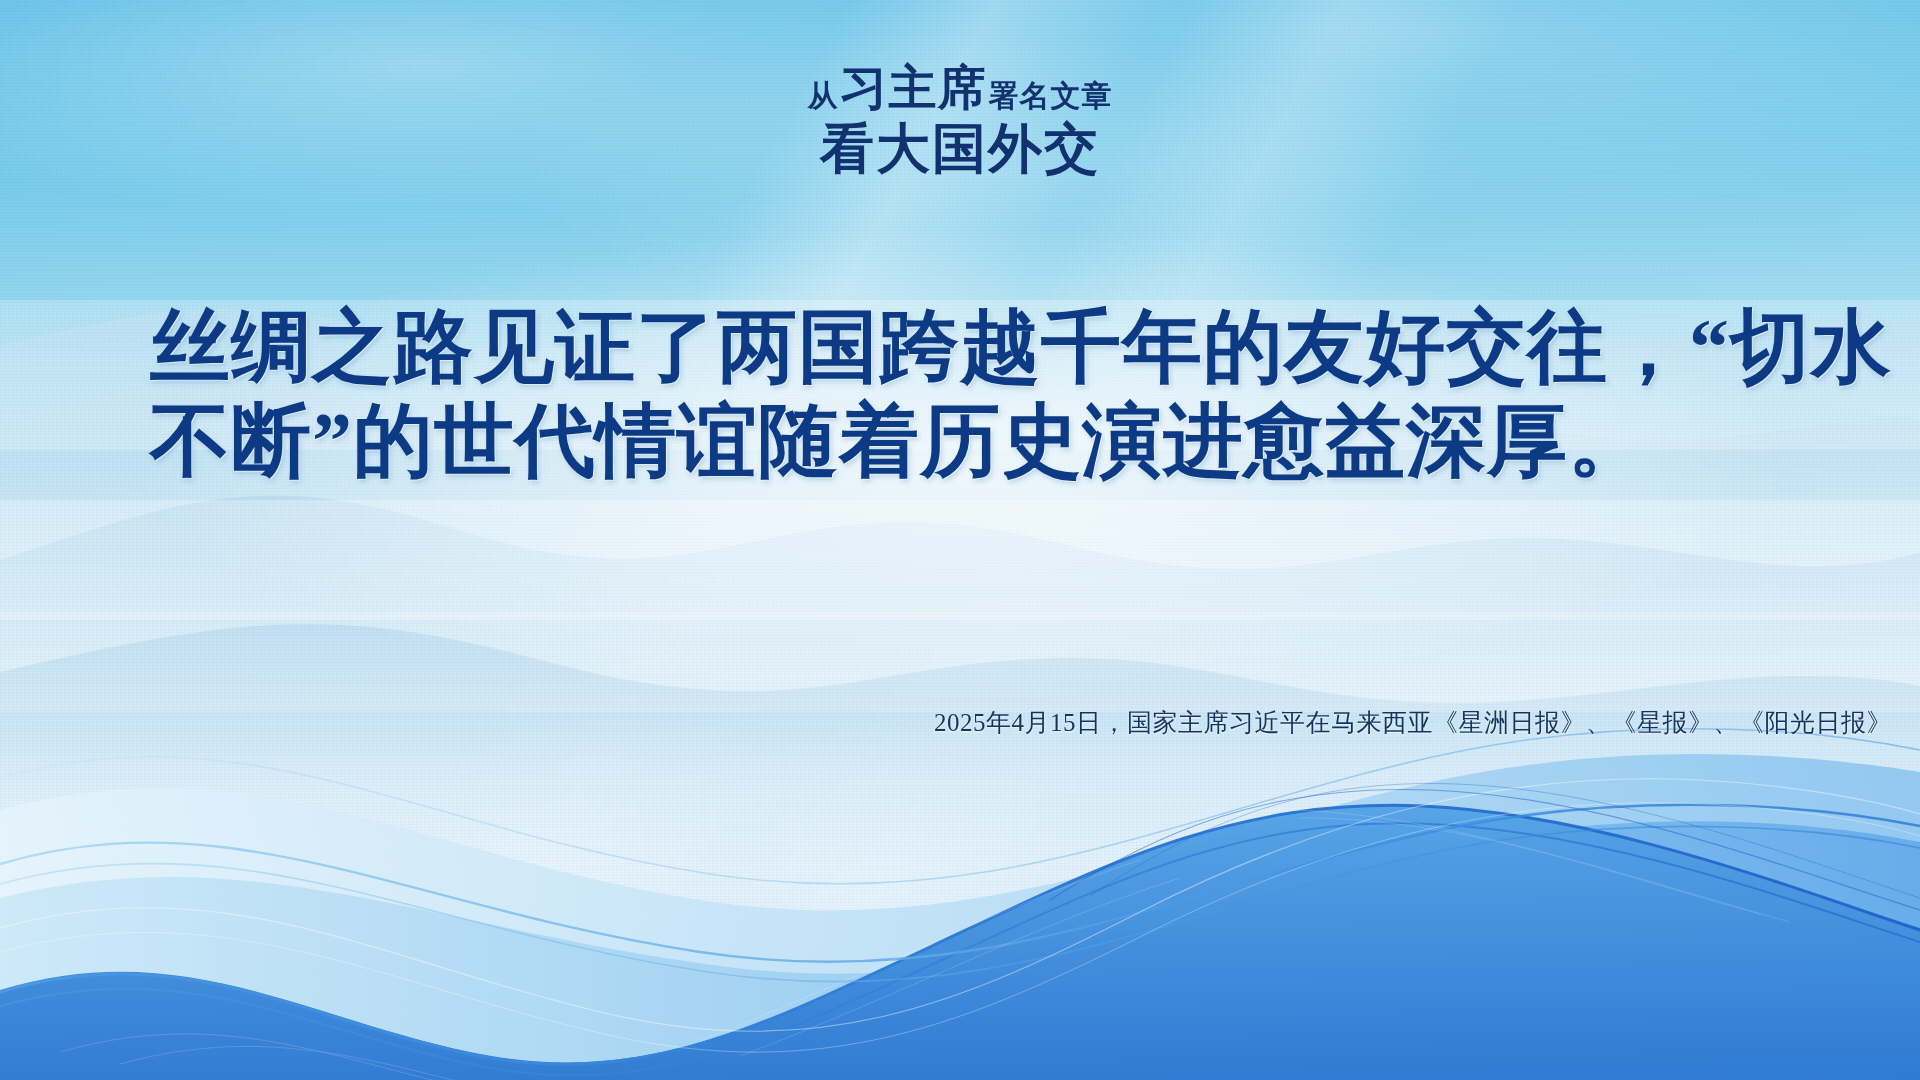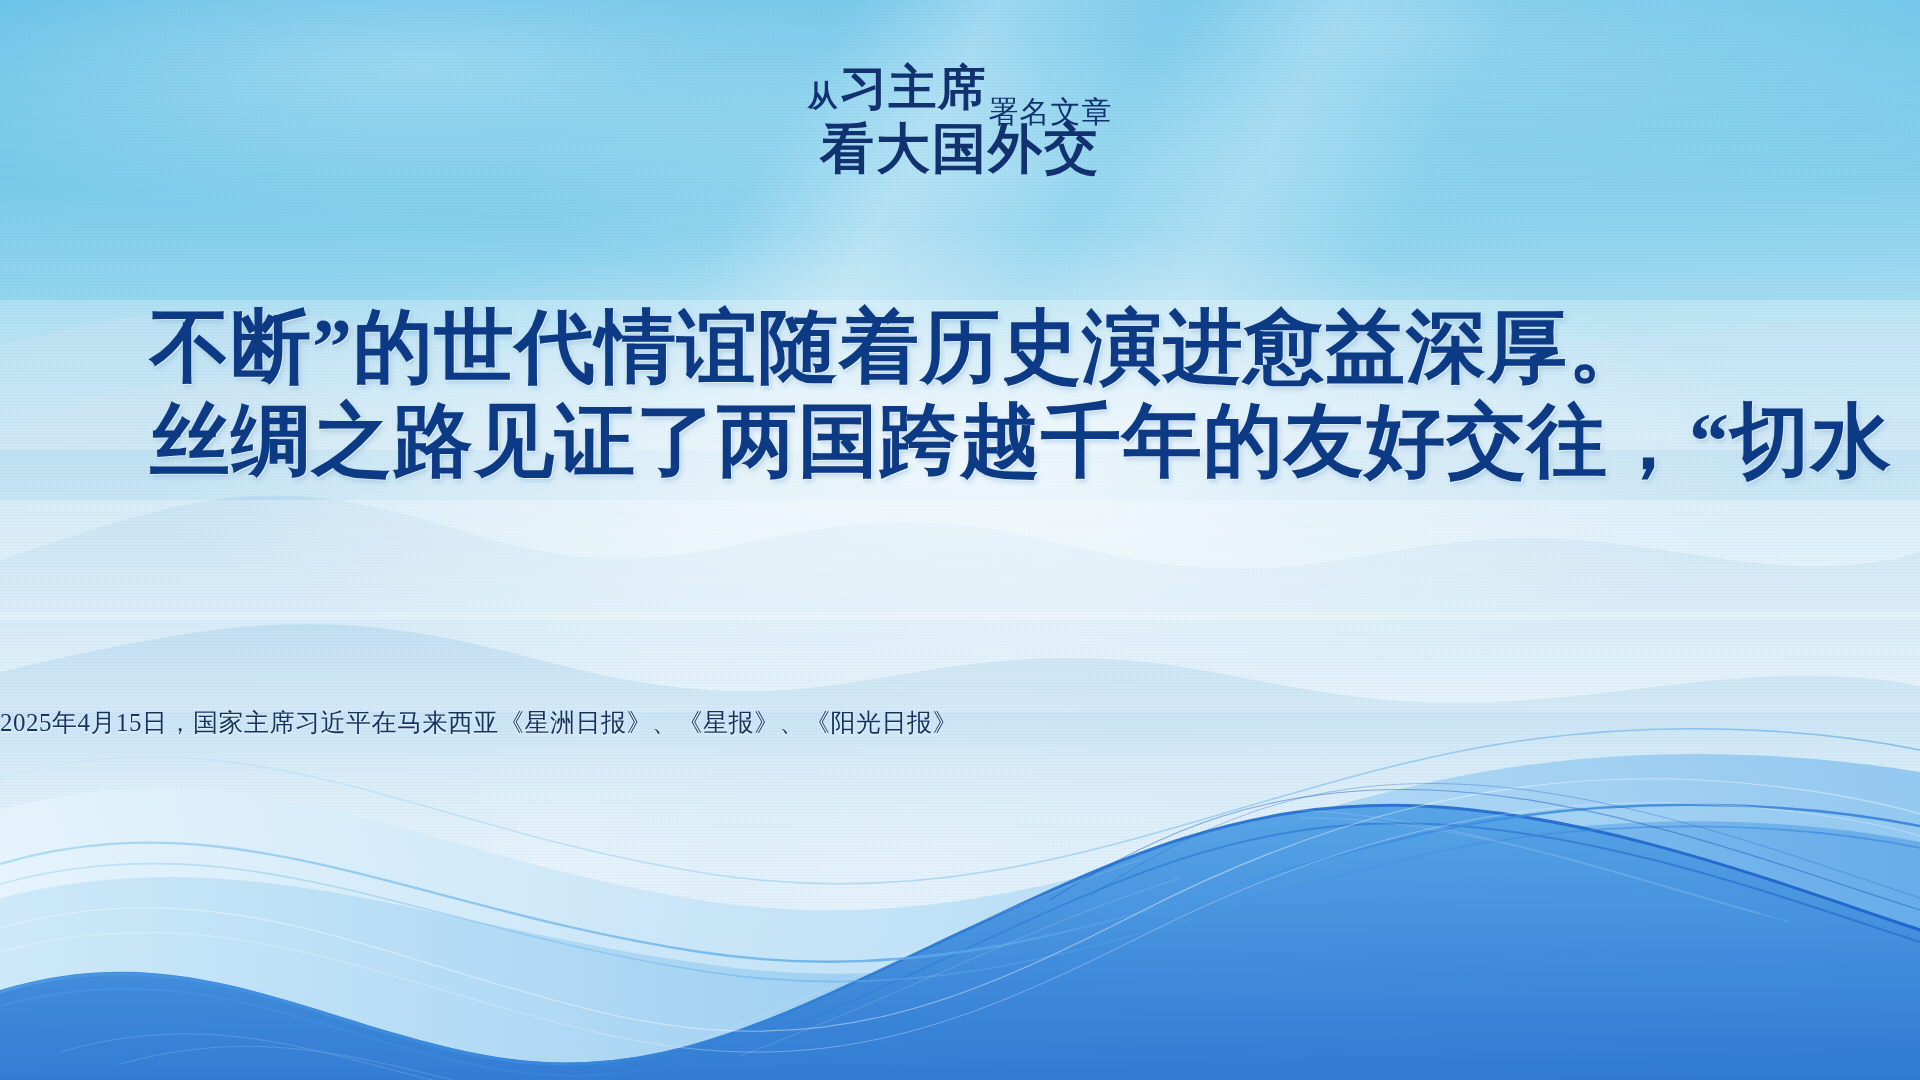--- a/index.html
+++ b/index.html
@@ -84,22 +84,22 @@
     font-size:30px; font-weight:700;
     font-family:"Liberation Serif","DejaVu Serif",serif;
     letter-spacing:0; position:relative; top:2px;
   }
   .badge-main {
     font-size:48px; font-weight:700;
     letter-spacing:1px;
     font-family:"Liberation Serif","DejaVu Serif",serif;
   }
   .badge-sub {
-    font-size:30px; font-weight:400;
-    letter-spacing:1px; position:relative; top:18px;
+    font-size:30px; font-weight:700;
+    letter-spacing:1px; position:relative; top:2px;
     font-family:"Liberation Serif","DejaVu Serif",serif;
   }
   .badge-line2 {
     margin-top:10px;
     font-size:54px; font-weight:700;
     letter-spacing:2px;
     color:#11316f;
     font-family:"Liberation Serif","DejaVu Serif",serif;
   }
 
@@ -121,21 +121,21 @@
     font-family:"Liberation Serif","DejaVu Serif",serif;
     text-shadow:
       1px 1px 0 rgba(255,255,255,.55),
       2px 3px 5px rgba(120,170,210,.42);
   }
   .quote-line.indent { padding-left:124px; }
 
   
   #caption {
     position:absolute; left:0; top:705px; width:1892px;
-    text-align:left; z-index:6;
+    text-align:right; z-index:6;
   }
   .caption-line {
     color:#16335f;
     font-size:25px;
     line-height:1.42;
     letter-spacing:.5px;
     font-family:"Liberation Serif","DejaVu Serif",serif;
     text-shadow:0 1px 2px rgba(255,255,255,.7);
   }
 </style>
@@ -256,21 +256,21 @@
   <div id="header-badge">
     <div class="badge-line1">
       <span class="badge-cong">从</span>
       <span class="badge-main">习主席</span>
       <span class="badge-sub">署名文章</span>
     </div>
     <div class="badge-line2">看大国外交</div>
   </div>
 
   <div id="quote">
+    <div class="quote-line">丝绸之路见证了两国跨越千年的友好交往，“切水</div>
     <div class="quote-line">不断”的世代情谊随着历史演进愈益深厚。</div>
-    <div class="quote-line">丝绸之路见证了两国跨越千年的友好交往，“切水</div>
   </div>
 
   <div id="caption">
     <div class="caption-line">2025年4月15日，国家主席习近平在马来西亚《星洲日报》、《星报》、《阳光日报》</div>
   </div>
 
 </div>
 
 </body></html>

